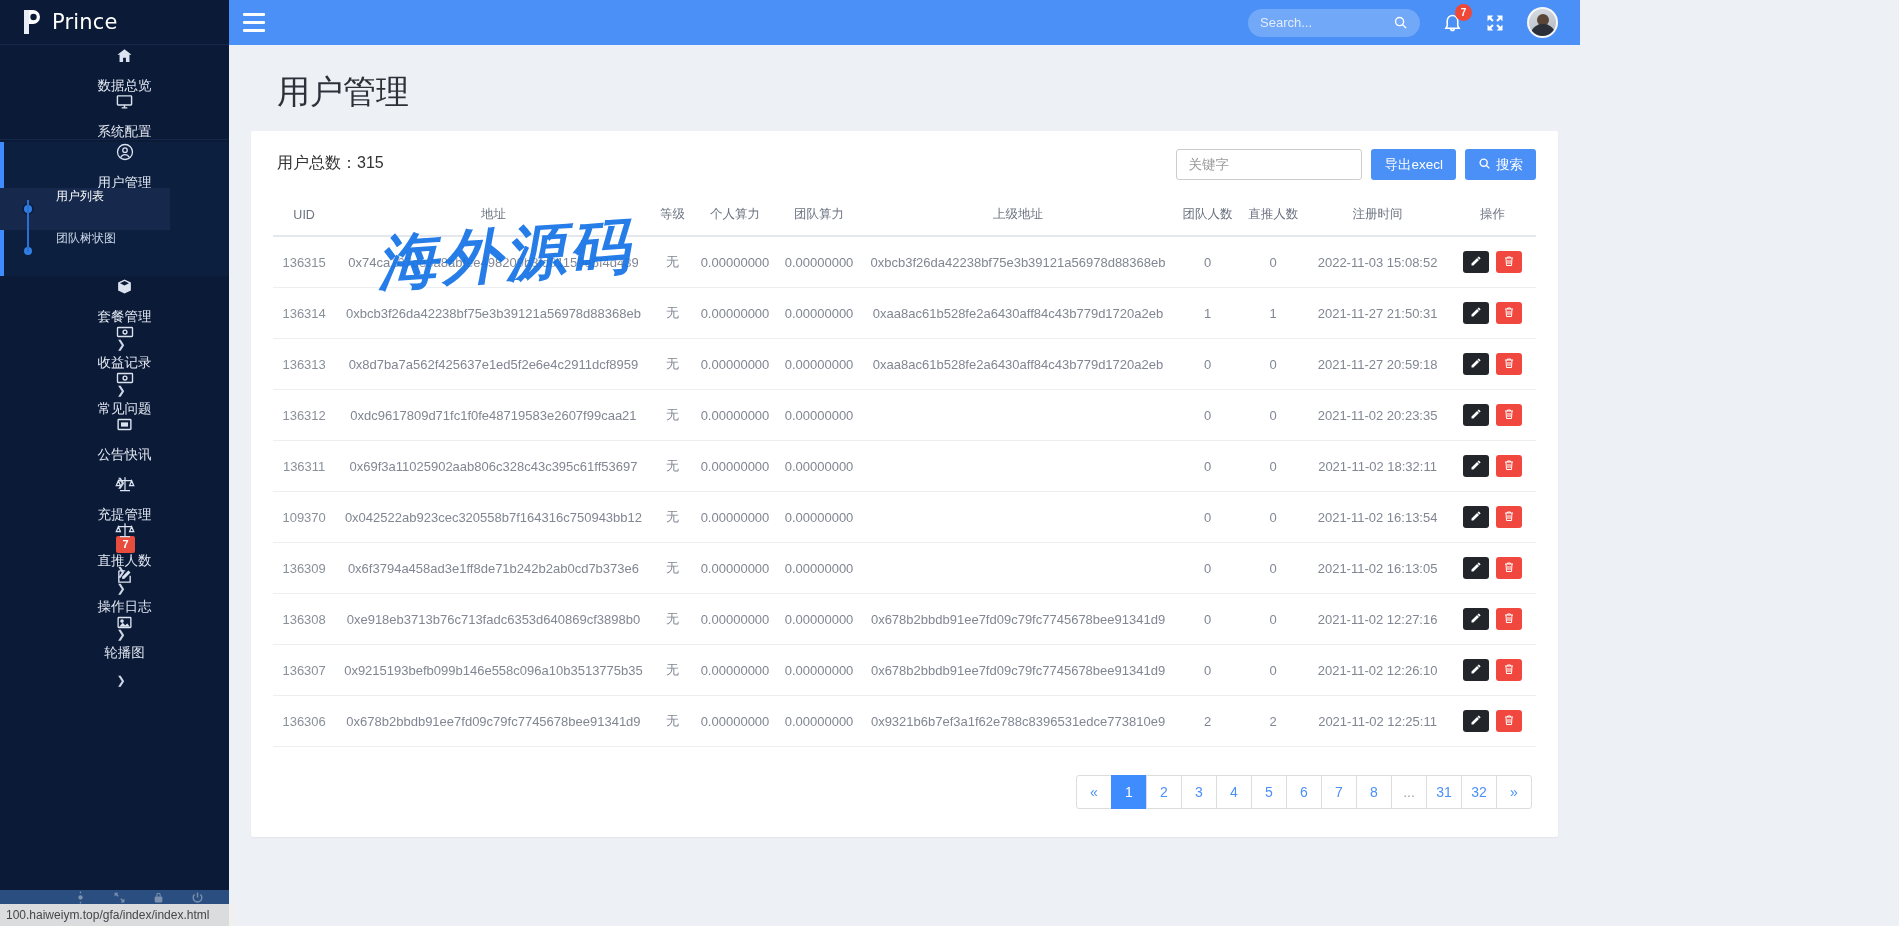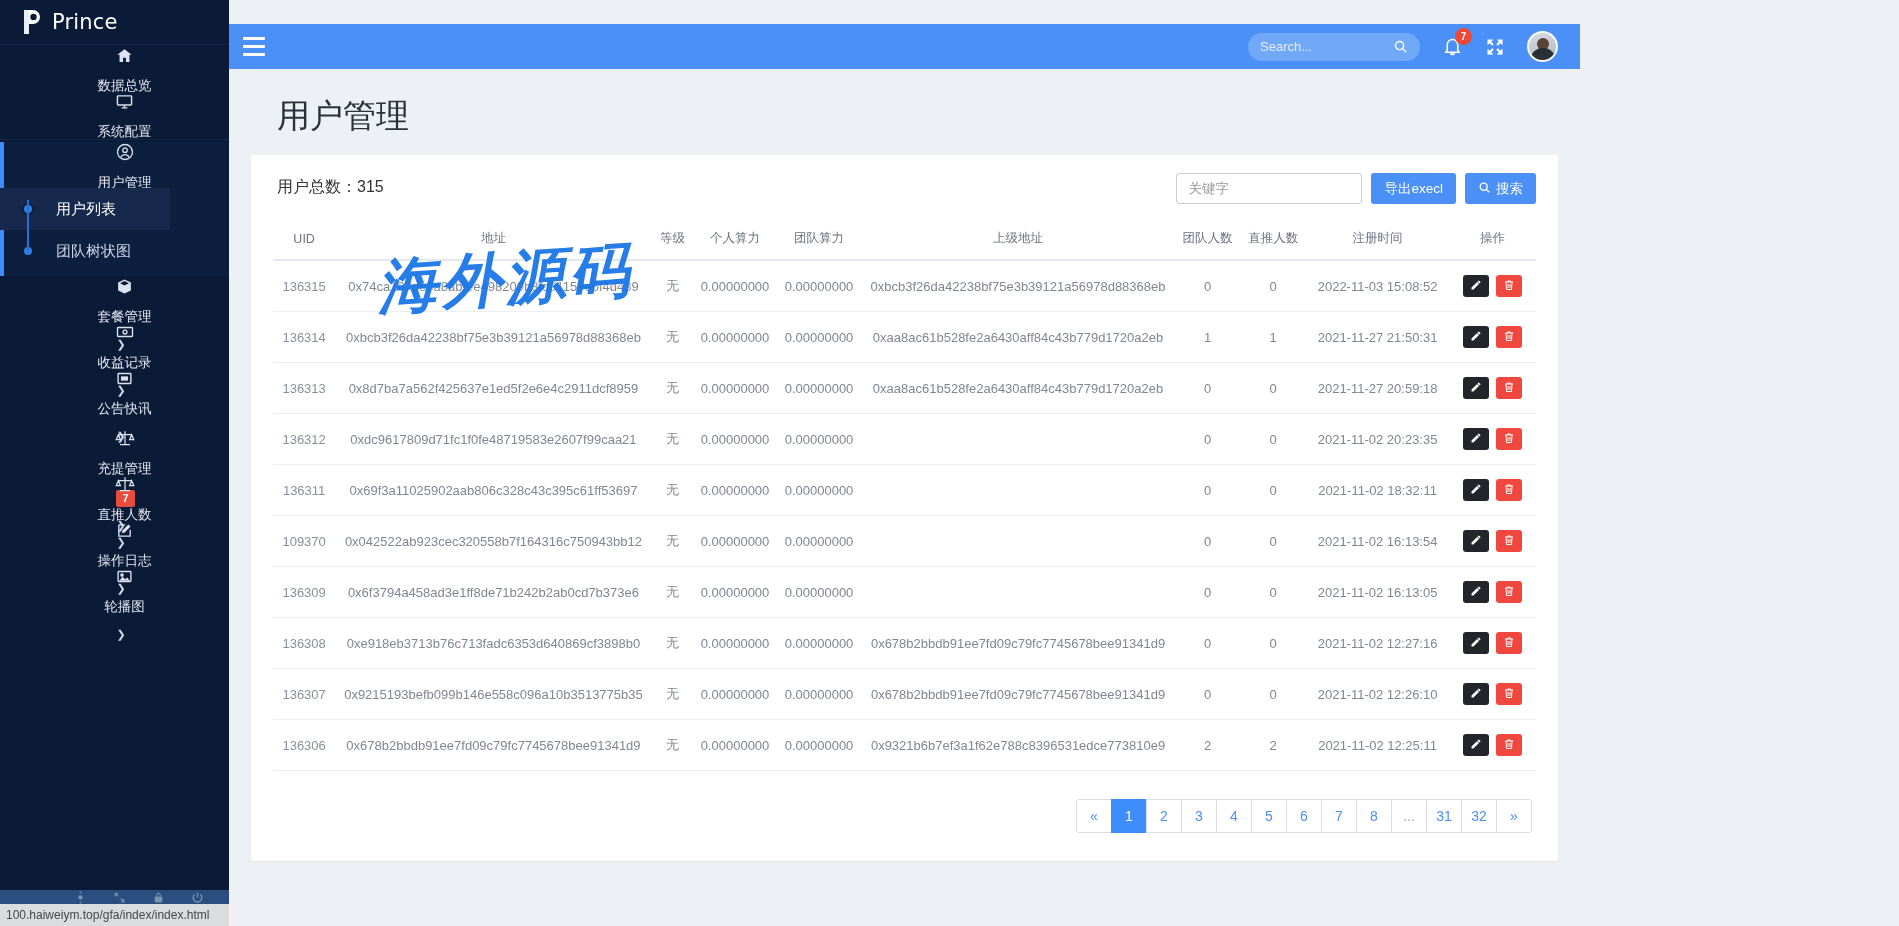--- a/index.html
+++ b/index.html
@@ -59,37 +59,37 @@
   }
   
   .submenu { position: relative; background: #0d1f3f; padding-bottom: 4px; }
   .submenu::before {
     content:""; position:absolute; left:0; top:0; bottom:0; width:4px; background:#3f8cff;
   }
   .submenu::after {
     content:""; position:absolute; left: 27px; top: 12px; bottom: 24px; width:2px; background:#2b6fd4;
   }
   .sub-item {
-    display:flex; align-items:center; height: 42px; padding-left: 56px;
-    color: #c9d5e8; font-size: 15px; position: relative; cursor:pointer;
+    display:flex; height: 42px; padding-left: 56px;
+    color: #c9d5e8; font-size: 12px; position: relative; cursor:pointer;
   }
   .sub-item .dot {
     position:absolute; left: 22px; top: 50%; transform: translateY(-50%);
     width: 12px; height: 12px; border-radius: 50%; background: #2f7fe4;
     border: 2px solid #0d1f3f;
   }
   .sub-item.active { background: #16294c; width: 170px; }
   .sub-item.active .label { color: #ffffff; }
   .nav-spacer { height: 14px; }
 
   
   .main { flex: 1 1 auto; height: 926px; display: flex; flex-direction: column; min-width: 0; }
   .topbar {
     height: 45px; background: #4a90f7; display: flex; align-items: center;
-    padding: 0 22px 0 0; flex: 0 0 45px; margin-top: 24px;
+    padding: 0 22px 0 0; flex: 0 0 45px;
   }
   .hamburger {
     width: 60px; display:flex; flex-direction: column; gap:5px;
     padding-left: 14px; cursor: pointer;
   }
   .hamburger span { display:block; width: 22px; height: 3px; background: #fff; border-radius:1px;}
   .topbar-right { margin-left:auto; display:flex; align-items:center; gap: 22px; }
   .searchbox {
     width: 172px; height: 28px; border-radius: 16px;
     background: rgba(255,255,255,.22);
@@ -288,20 +288,29 @@
       <span class="ico">
         <svg width="18" height="18" viewBox="0 0 24 24" fill="none" stroke="currentColor" stroke-width="1.8">
             <rect x="2" y="6" width="20" height="12" rx="1"></rect>
             <circle cx="12" cy="12" r="2.6"></circle>
           </svg>
       </span>
       <span class="label">收益记录</span>
       <span class="caret-right">❯</span>
     </div>
 
+    <div class="nav-item">
+      <span class="ico">
+        <svg width="18" height="18" viewBox="0 0 24 24" fill="none" stroke="currentColor" stroke-width="1.8">
+            <rect x="2" y="6" width="20" height="12" rx="1"></rect>
+            <circle cx="12" cy="12" r="2.6"></circle>
+          </svg>
+      </span>
+      <span class="label">常见问题</span>
+    </div>
 
     <div class="nav-item">
       <span class="ico">
         <svg width="17" height="17" viewBox="0 0 24 24" fill="none" stroke="currentColor" stroke-width="2">
             <rect x="3" y="5" width="18" height="14" rx="1"></rect>
             <rect x="7" y="9" width="10" height="6" fill="currentColor" stroke="none"></rect>
           </svg>
       </span>
       <span class="label">公告快讯</span>
       <span class="caret-right">❯</span>

